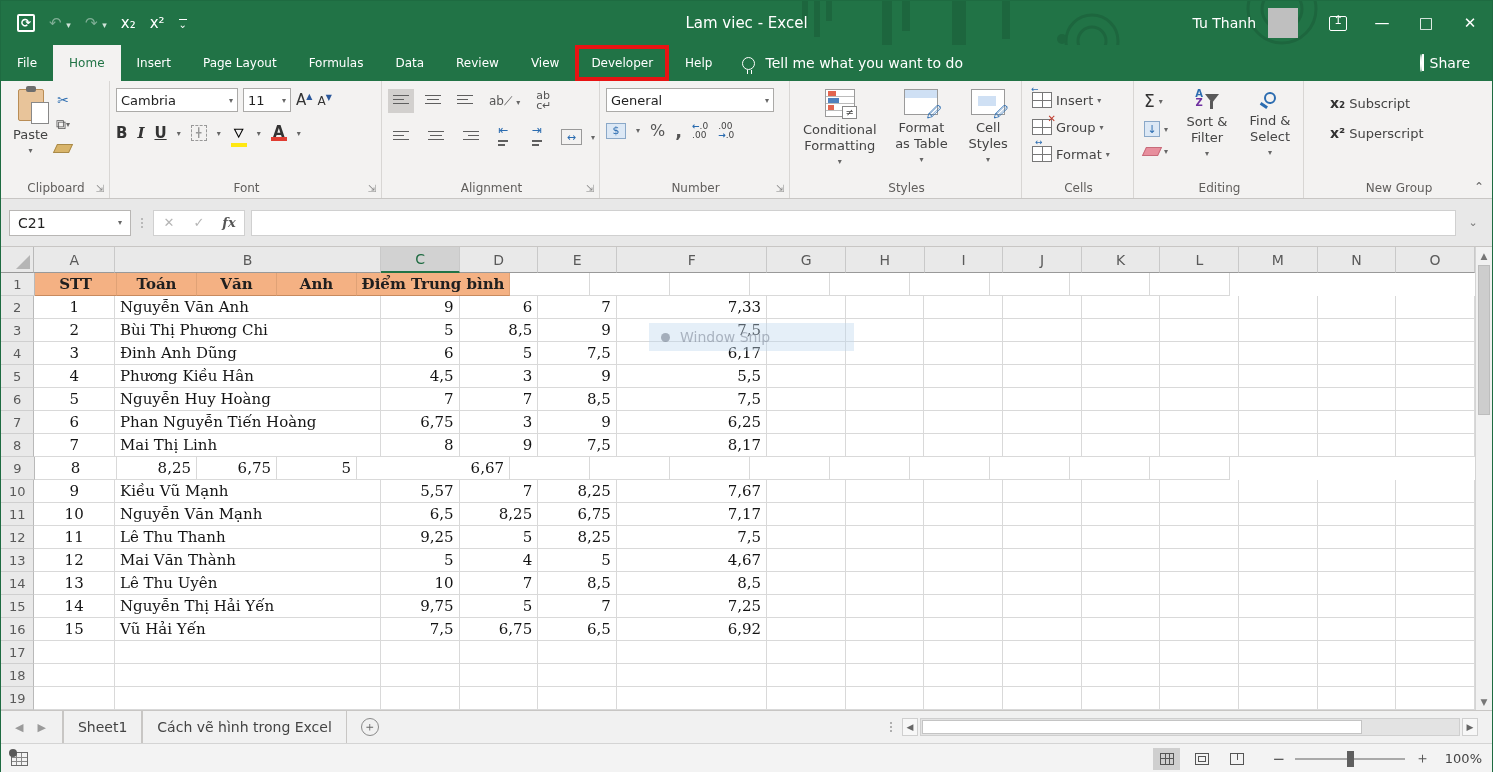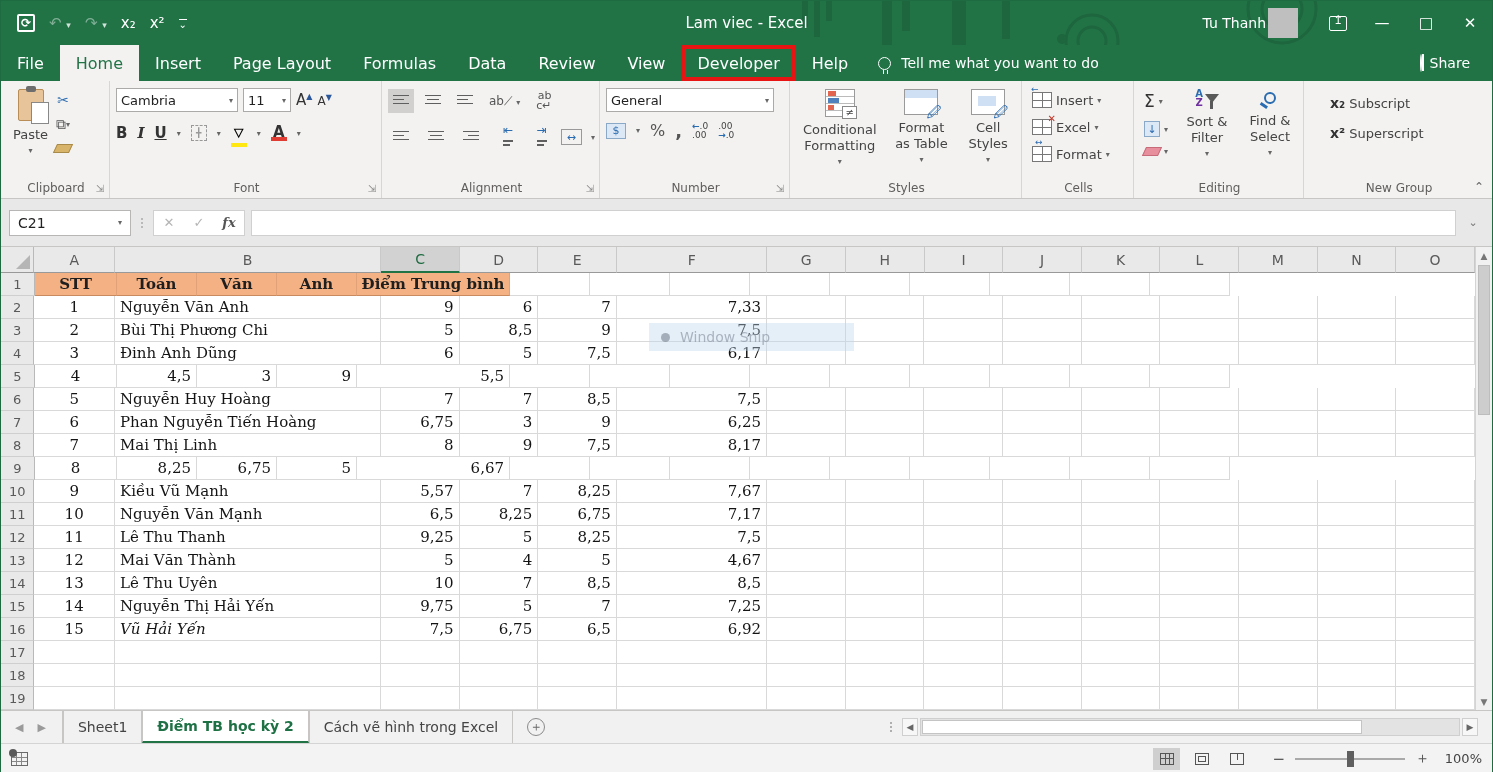--- a/index.html
+++ b/index.html
@@ -12,32 +12,32 @@
   .deco { position:absolute; top:0; right:170px; width:560px; height:44px; opacity:.55; pointer-events:none; }
   .qat { display:flex; align-items:center; gap:14px; padding-left:16px; z-index:2; }
   .qat .qbtn { color:#fff; font-size:15px; cursor:pointer; }
   .qat .disabled { color:#7fae95; }
   .savebox { width:18px; height:18px; border:2px solid #fff; border-radius:2px; display:flex; align-items:center; justify-content:center; font-size:12px; font-weight:bold; }
   .qat .tiny-caret { font-size:9px; color:#cfe3d8; }
   .qat-dd { display:flex; flex-direction:column; align-items:center; line-height:6px; font-size:10px; }
   .qat-dd .bar { width:8px; border-top:1px solid #fff; margin-bottom:2px; }
   .title-text { position:absolute; left:0; right:0; text-align:center; font-size:15px; z-index:1; }
   .tb-right { margin-left:auto; display:flex; align-items:center; z-index:2; }
-  .user-name { font-size:14px; margin-right:2px; }
+  .user-name { font-size:14px; margin-right:12px; }
   .avatar { width:30px; height:30px; background:#bfbfbf; position:relative; overflow:hidden; margin-right:18px; }
   .person { position:absolute; left:50%; transform:translateX(-50%); }
   .person .head { width:10px; height:10px; background:#fff; border-radius:50%; margin:4px auto 1px; }
   .person .body { width:18px; height:10px; background:#fff; border-radius:8px 8px 0 0; }
   .winbtn { width:44px; height:44px; display:flex; align-items:center; justify-content:center; font-size:15px; cursor:pointer; }
   .ribbon-display-icon { width:18px; height:15px; border:1.5px solid #fff; border-radius:2px; position:relative; }
   .ribbon-display-icon::before { content:"↥"; position:absolute; top:-4px; left:3px; font-size:12px; }
 
   
   .tabrow { height:36px; background:#217346; display:flex; align-items:stretch; color:#fff; }
-  .rtab { padding:0 16px; display:flex; align-items:center; font-size:16px; cursor:pointer; }
+  .rtab { padding:0 16px; display:flex; align-items:center; font-size:12px; cursor:pointer; }
   .rtab.active { background:#f3f2f1; color:#217346; }
   .rtab.boxed { border:4px solid #e81313; padding:0 12px; }
   .tellme { display:flex; align-items:center; gap:10px; margin-left:14px; font-size:14px; }
   .bulb { width:13px; height:13px; border:1.5px solid #fff; border-radius:50%; position:relative; }
   .bulb::after { content:""; position:absolute; left:3.5px; top:12px; width:3px; height:4px; border-left:1.5px solid #fff; border-right:1.5px solid #fff; }
   .share { margin-left:auto; display:flex; align-items:center; gap:6px; padding-right:22px; font-size:14px; cursor:pointer; }
   .share .head { width:8px; height:8px; border:1.5px solid #fff; border-radius:50%; margin:0 auto 1px; }
   .share .body { width:13px; height:6px; border:1.5px solid #fff; border-bottom:none; border-radius:6px 6px 0 0; }
 
   
@@ -65,21 +65,21 @@
   .fill-yellow { background:#ffe812; }
   .font-red { background:#e03c31; }
   .bucket { font-size:13px; }
   
   .bars { display:inline-block; width:16px; }
   .bars span { display:block; height:1.5px; background:#5f5f5f; margin:2.5px 0; }
   .al-left span:nth-child(2){width:70%;} .al-left span{width:100%;}
   .al-center span:nth-child(2){width:70%; margin-left:15%;} .al-center span{width:100%;}
   .al-right span:nth-child(2){width:70%; margin-left:30%;} .al-right span{width:100%;}
   .pressed { background:#d2d0ce; }
-  .alignbtn { padding:3px 5px; cursor:pointer;text-align:right; }
+  .alignbtn { padding:3px 5px; cursor:pointer; }
   
   .tbl-icon { width:34px; height:26px; border:1px solid #9a9a9a; background:
      linear-gradient(#cfe0f4 0 0) 0 0/100% 8px no-repeat, #fff; position:relative; }
   .tbl-icon::after { content:"🖉"; position:absolute; right:-4px; bottom:-6px; font-size:14px; color:#2b6cb0; }
   .cf-icon { width:30px; height:28px; background:
      repeating-linear-gradient(#fff 0 6px, #bbb 6px 7px); border:1px solid #9a9a9a; position:relative; }
   .cf-icon .b1 { position:absolute; left:2px; top:1px; width:8px; height:5px; background:#e2654f; }
   .cf-icon .b2 { position:absolute; left:2px; top:8px; width:11px; height:5px; background:#4f81bd; }
   .cf-icon .b3 { position:absolute; left:2px; top:15px; width:6px; height:5px; background:#e2654f; }
   .cf-icon .neq { position:absolute; right:-3px; bottom:-3px; background:#fff; border:1px solid #888; font-size:10px; line-height:11px; padding:0 2px; }
@@ -379,21 +379,21 @@
 
     <div class="rgroup" style="width:112px;">
       <div class="rg-body" style="flex-direction:column; gap:7px; padding-top:5px;">
         <div class="smallbtn">
           <span class="cells-icon ins"></span>
           <span>Insert</span>
             <span class="caret">▾</span>
         </div>
         <div class="smallbtn">
           <span class="cells-icon del"></span>
-          <span>Excel</span>
+          <span>Group</span>
             <span class="caret">▾</span>
         </div>
         <div class="smallbtn">
           <span class="cells-icon fmt"></span>
           <span>Format</span>
             <span class="caret">▾</span>
         </div>
       </div>
       <div class="rg-label">
           <span>Cells</span>
@@ -559,20 +559,21 @@
           <div class="cell" style="width: 80px;"></div>
           <div class="cell" style="width: 80px;"></div>
           <div class="cell" style="width: 80px;"></div>
           <div class="cell" style="width: 80px;"></div>
           <div class="cell" style="width: 80px;"></div>
           <div class="cell" style="width: 80px;"></div>
         </div>
         <div class="gr-row">
           <div class="rowhdr">5</div>
           <div class="cell ctr" style="width: 82px;">4</div>
+          <div class="cell" style="width: 271px;">Phương Kiều Hân</div>
           <div class="cell num" style="width: 80px;">4,5</div>
           <div class="cell num" style="width: 80px;">3</div>
           <div class="cell num" style="width: 80px;">9</div>
           <div class="cell num" style="width: 153px;">5,5</div>
           <div class="cell" style="width: 80px;"></div>
           <div class="cell" style="width: 80px;"></div>
           <div class="cell" style="width: 80px;"></div>
           <div class="cell" style="width: 80px;"></div>
           <div class="cell" style="width: 80px;"></div>
           <div class="cell" style="width: 80px;"></div>
@@ -755,21 +756,21 @@
           <div class="cell" style="width: 80px;"></div>
           <div class="cell" style="width: 80px;"></div>
           <div class="cell" style="width: 80px;"></div>
           <div class="cell" style="width: 80px;"></div>
           <div class="cell" style="width: 80px;"></div>
           <div class="cell" style="width: 80px;"></div>
         </div>
         <div class="gr-row">
           <div class="rowhdr">16</div>
           <div class="cell ctr" style="width: 82px;">15</div>
-          <div class="cell" style="width: 271px; font-style: italic;">Vũ Hải Yến</div>
+          <div class="cell" style="width: 271px;">Vũ Hải Yến</div>
           <div class="cell num" style="width: 80px;">7,5</div>
           <div class="cell num" style="width: 80px;">6,75</div>
           <div class="cell num" style="width: 80px;">6,5</div>
           <div class="cell num" style="width: 153px;">6,92</div>
           <div class="cell" style="width: 80px;"></div>
           <div class="cell" style="width: 80px;"></div>
           <div class="cell" style="width: 80px;"></div>
           <div class="cell" style="width: 80px;"></div>
           <div class="cell" style="width: 80px;"></div>
           <div class="cell" style="width: 80px;"></div>
@@ -843,21 +844,20 @@
     </div>
   </div>
 
   <div class="sheetbar">
     <div class="navarrows">
       <span>◀</span>
       <span>▶</span>
     </div>
     <div id="sheet-tabs" style="display:flex; border-left:1px solid #c8c6c4;">
         <div class="stab">Sheet1</div>
-        <div class="stab active">Điểm TB học kỳ 2</div>
         <div class="stab">Cách vẽ hình trong Excel</div>
       </div>
     <div class="newsheet">
         <span class="plus-circle">＋</span>
       </div>
     <div class="hscroll">
       <span class="hs-dots">
           <i></i>
           <i></i>
           <i></i>

